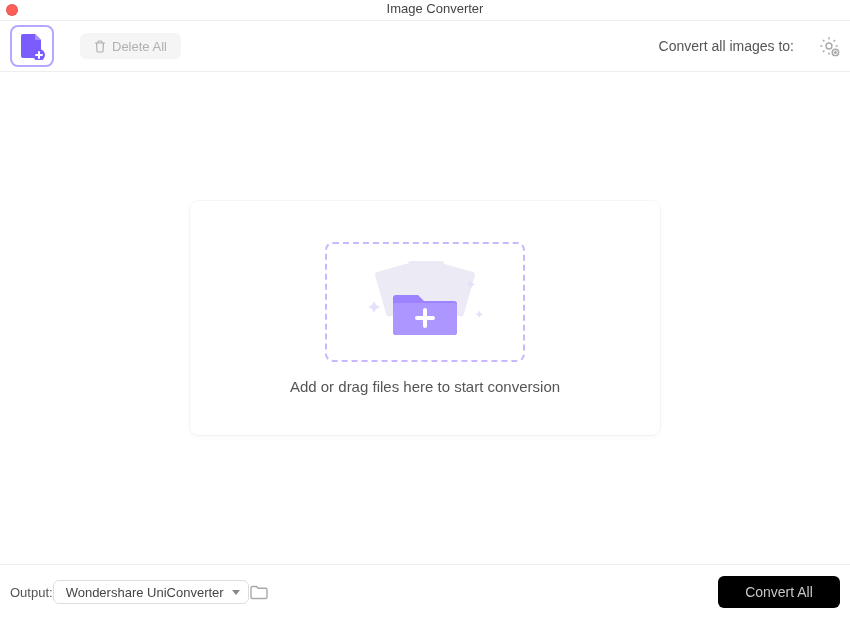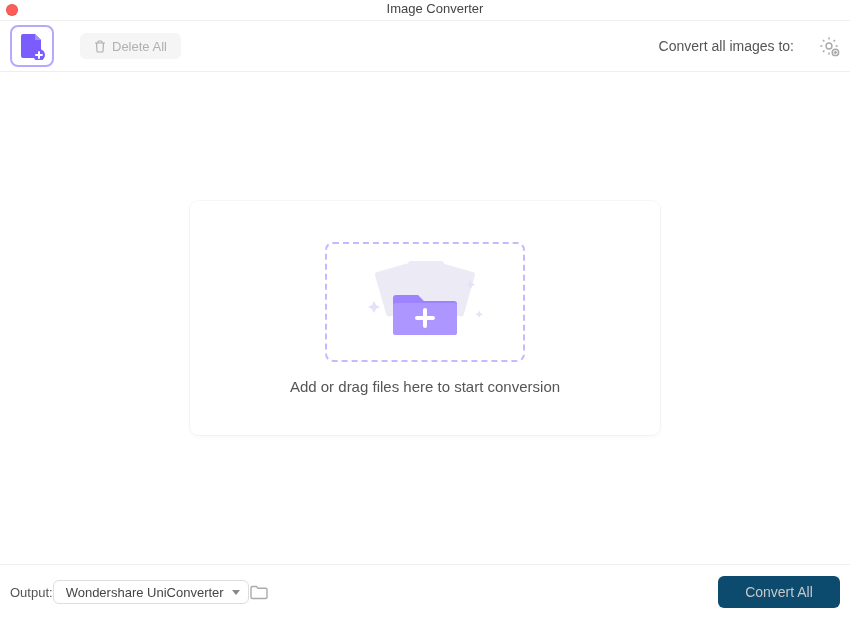--- a/index.html
+++ b/index.html
@@ -179,21 +179,21 @@
       border-top: 5px solid #888;
     }
     .open-folder-icon {
       width: 20px;
       height: 20px;
       cursor: pointer;
       color: #aaa;
     }
     .convert-all-btn {
       margin-left: auto;
-      background: #0c4a6e;
+      background: #000000;
       border: none;
       border-radius: 6px;
       height: 32px;
       width: 122px;
       color: #c8c8c8;
       font-size: 14px;
       cursor: default;
     }
   </style>
 </head>

